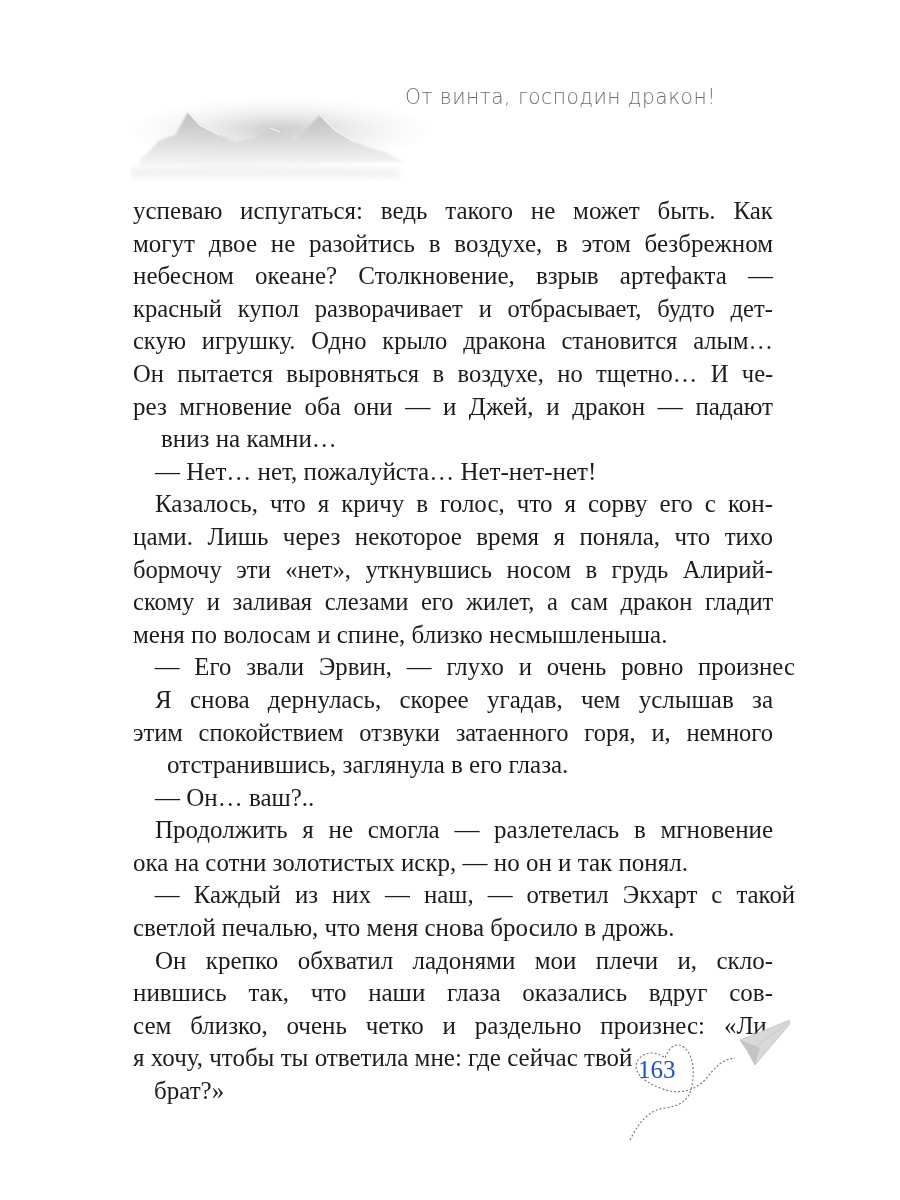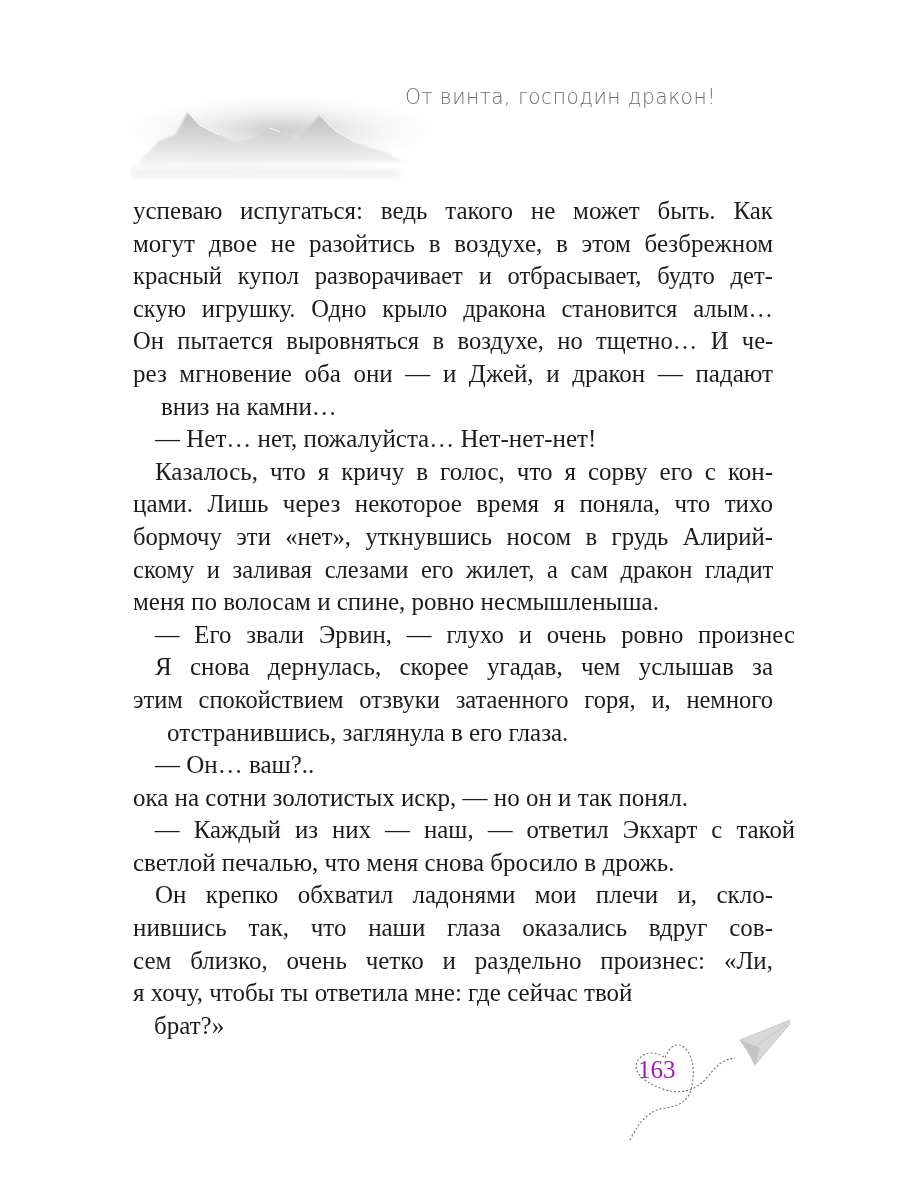--- a/index.html
+++ b/index.html
@@ -74,21 +74,21 @@
       top: 1010px;
       width: 170px;
       height: 150px;
     }
     .folio-number {
       position: absolute;
       left: 638px;
       top: 1056px;
       font-family: "Liberation Serif", "DejaVu Serif", serif;
       font-size: 25px;
-      color: #a21caf;
+      color: #1d4ed8;
     }
   </style>
 </head>
 <body>
 
 <div class="page">
 
   <svg class="mountains" viewBox="0 0 370 90">
     <defs>
       <radialGradient id="fog" cx="50%" cy="50%" r="60%">
@@ -110,36 +110,38 @@
     <path d="M10,70 L30,50 L45,45 L58,22 L70,35 L90,45 L105,52 L125,48 L140,38 L150,42 L165,50 L180,35 L190,25 L205,40 L225,52 L240,58 L255,62 L270,70 L280,72 L10,75 Z" fill="url(#mt)" filter="url(#softblur)" opacity="0.9"></path>
     <path d="M58,22 L70,35 L90,45 M140,38 L150,42 M190,25 L205,40 L225,52" stroke="#ffffff" stroke-width="1.2" fill="none" opacity="0.8"></path>
     <path d="M0,78 Q120,70 270,80 L270,88 L0,88 Z" fill="#f0f0f0" filter="url(#blur)" opacity="0.9"></path>
   </svg>
 
   <div class="running-head">От винта, господин дракон!</div>
 
   <div class="text-block" id="text-block">
       <span class="line" style="display: block; width: auto;">успеваю испугаться: ведь такого не может быть. Как</span>
       <span class="line" style="display: block; width: auto;">могут двое не разойтись в воздухе, в этом безбрежном</span>
+      <span class="line" style="display: block; width: auto;">небесном океане? Столкновение, взрыв артефакта —</span>
       <span class="line" style="display: block; width: 651px; transform: scaleX(0.983);">красный купол разворачивает и отбрасывает, будто дет-</span>
       <span class="line" style="display: block; width: 653px; transform: scaleX(0.98);">скую игрушку. Одно крыло дракона становится алым…</span>
       <span class="line" style="display: block; width: 652px; transform: scaleX(0.982);">Он пытается выровняться в воздухе, но тщетно… И че-</span>
       <span class="line" style="display: block; width: auto;">рез мгновение оба они — и Джей, и дракон — падают</span>
       <span class="line last" style="display: block; width: auto; margin-left: 28px;">вниз на камни…</span>
       <span class="line indent last" style="display: block; width: auto;">— Нет… нет, пожалуйста… Нет-нет-нет!</span>
       <span class="line indent" style="display: block; width: auto;">Казалось, что я кричу в голос, что я сорву его с кон-</span>
       <span class="line" style="display: block; width: auto;">цами. Лишь через некоторое время я поняла, что тихо</span>
       <span class="line" style="display: block; width: 649px; transform: scaleX(0.986);">бормочу эти «нет», уткнувшись носом в грудь Алирий-</span>
       <span class="line" style="display: block; width: 652px; transform: scaleX(0.982);">скому и заливая слезами его жилет, а сам дракон гладит</span>
-      <span class="line last" style="display: block; width: auto;">меня по волосам и спине, ровно несмышленыша.</span>
+      <span class="line last" style="display: block; width: auto;">меня по волосам и спине, близко несмышленыша.</span>
       <span class="line indent" style="display: block; width: 647.249px; transform: scaleX(0.989);">— Его звали Эрвин, — глухо и очень ровно произнес</span>
       <span class="line indent" style="display: block; width: auto;">Я снова дернулась, скорее угадав, чем услышав за</span>
       <span class="line" style="display: block; width: 653px; transform: scaleX(0.98);">этим спокойствием отзвуки затаенного горя, и, немного</span>
       <span class="line last" style="display: block; width: auto; margin-left: 34px;">отстранившись, заглянула в его глаза.</span>
       <span class="line indent last" style="display: block; width: auto;">— Он… ваш?..</span>
+      <span class="line indent" style="display: block; width: auto;">Продолжить я не смогла — разлетелась в мгновение</span>
       <span class="line last" style="display: block; width: auto;">ока на сотни золотистых искр, — но он и так понял.</span>
       <span class="line indent" style="display: block; width: 644.142px; transform: scaleX(0.994);">— Каждый из них — наш, — ответил Экхарт с такой</span>
       <span class="line last" style="display: block; width: auto;">светлой печалью, что меня снова бросило в дрожь.</span>
       <span class="line indent" style="display: block; width: auto;">Он крепко обхватил ладонями мои плечи и, скло-</span>
       <span class="line" style="display: block; width: auto;">нившись так, что наши глаза оказались вдруг сов-</span>
       <span class="line" style="display: block; width: auto;">сем близко, очень четко и раздельно произнес: «Ли,</span>
       <span class="line last" style="display: block; width: auto;">я хочу, чтобы ты ответила мне: где сейчас твой</span>
       <span class="line last" style="display: block; width: auto; margin-left: 21px;">брат?»</span>
     </div>
 

